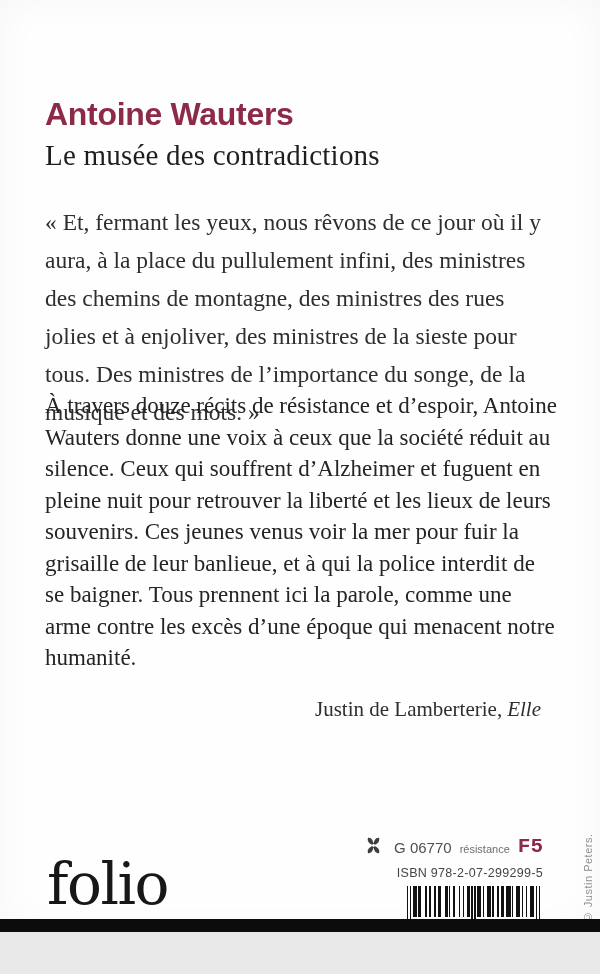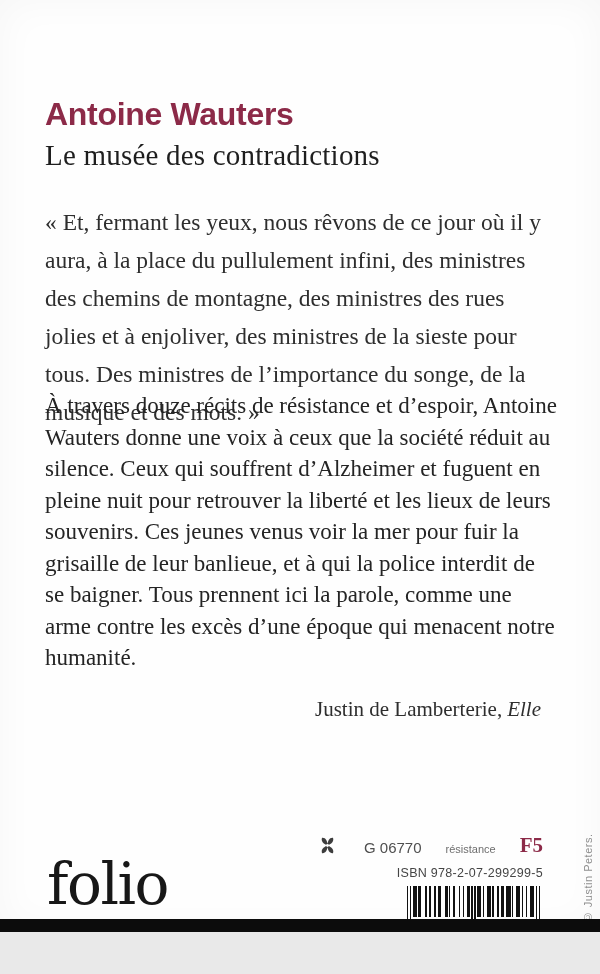--- a/index.html
+++ b/index.html
@@ -53,25 +53,25 @@
     position:absolute;left:47px;top:855px;
     font-family:"DejaVu Serif",serif;font-size:58px;line-height:1;
     color:#171717;letter-spacing:-1.5px;
   }
   .folio-site{
     position:absolute;left:50px;top:919px;
     font-family:Liberation Serif, serif;font-weight:bold;
     font-size:18px;color:#1d1d1d;letter-spacing:0.3px;
   }
   .pub-block{position:absolute;right:57px;top:833px;text-align:right;}
-  .pub-row{display:inline-flex;align-items:flex-end;gap:24px;justify-content:flex-end;}
+  .pub-row{display:inline-flex;align-items:flex-end;gap:8px;justify-content:flex-end;}
   .pub-mark{width:25px;height:25px;align-self:center;}
   .cat-code{font-family:"Liberation Sans",sans-serif;font-size:15px;color:#4f4f4f;padding-bottom:2px;}
   .cat-label{font-family:"Liberation Sans",sans-serif;font-size:11px;color:#6e6e6e;padding-bottom:3px;}
-  .cat-val{font-family:Liberation Serif, serif;font-weight:bold;font-size:21px;color:var(--accent);}
+  .cat-val{font-family:Liberation Mono, monospace;font-weight:bold;font-size:21px;color:var(--accent);}
   .isbn{font-family:"Liberation Sans",sans-serif;font-size:12.5px;color:#454545;margin-top:4px;letter-spacing:0.3px;}
   .barcode{position:absolute;left:393px;top:886px;width:150px;height:52px;}
   .barcode svg{position:absolute;left:14px;top:0;width:133px;height:38px;}
   .bc-digit{
     position:absolute;top:35px;font-family:"DejaVu Sans Mono",monospace;
     font-size:15px;line-height:16px;color:#161616;letter-spacing:1.5px;text-align:center;
   }
   .bc-lead{left:0;width:12px;letter-spacing:0;}
   .bc-left{left:18px;width:60px;}
   .bc-right{left:84px;width:60px;}

